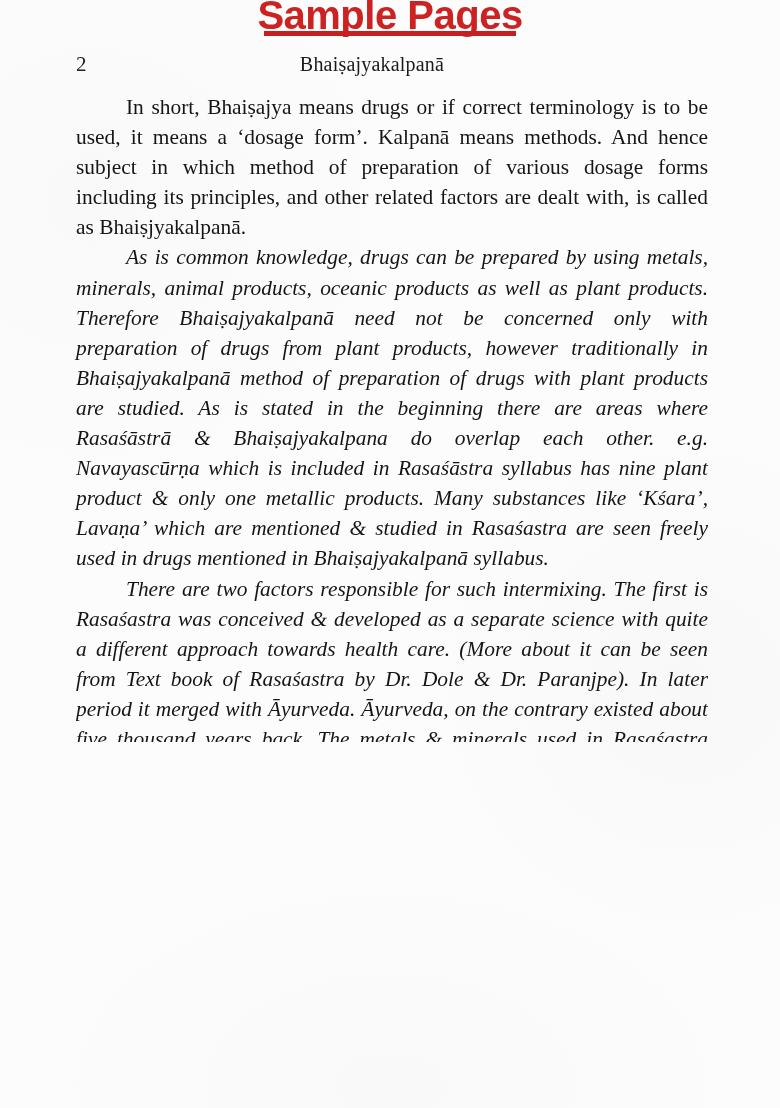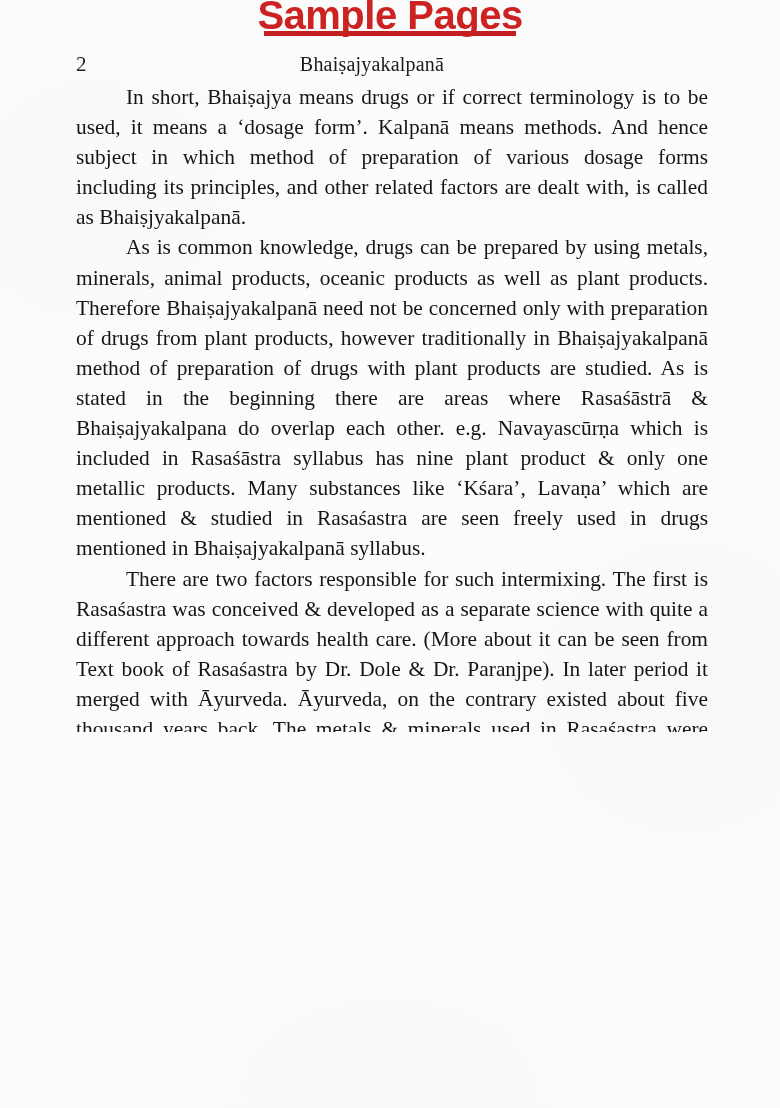--- a/index.html
+++ b/index.html
@@ -82,36 +82,37 @@
     line-height: 28px;
     letter-spacing: 0.2px;
     color: #1a1a1a;
     transform: translateX(-18px);
   }
 
   
   .body-col {
     position: absolute;
     left: 76px;
-    top: 82px;
+    top: 92px;
     width: 632px;
   }
   p.para {
     margin: 0;
     font-size: 21.4px;
     line-height: 30.1px;
     text-align: justify;
     text-justify: inter-word;
     text-indent: 50px;
     color: #151515;
     word-spacing: 0.1px;
     -webkit-font-smoothing: antialiased;
   }
   p.para + p.para {
     margin-top: 0px;
+    font-style: italic;
   }
   
   p.para.clipped {
     max-height: 168px;
     overflow: hidden;
   }
 </style>
 </head>
 <body>
 

